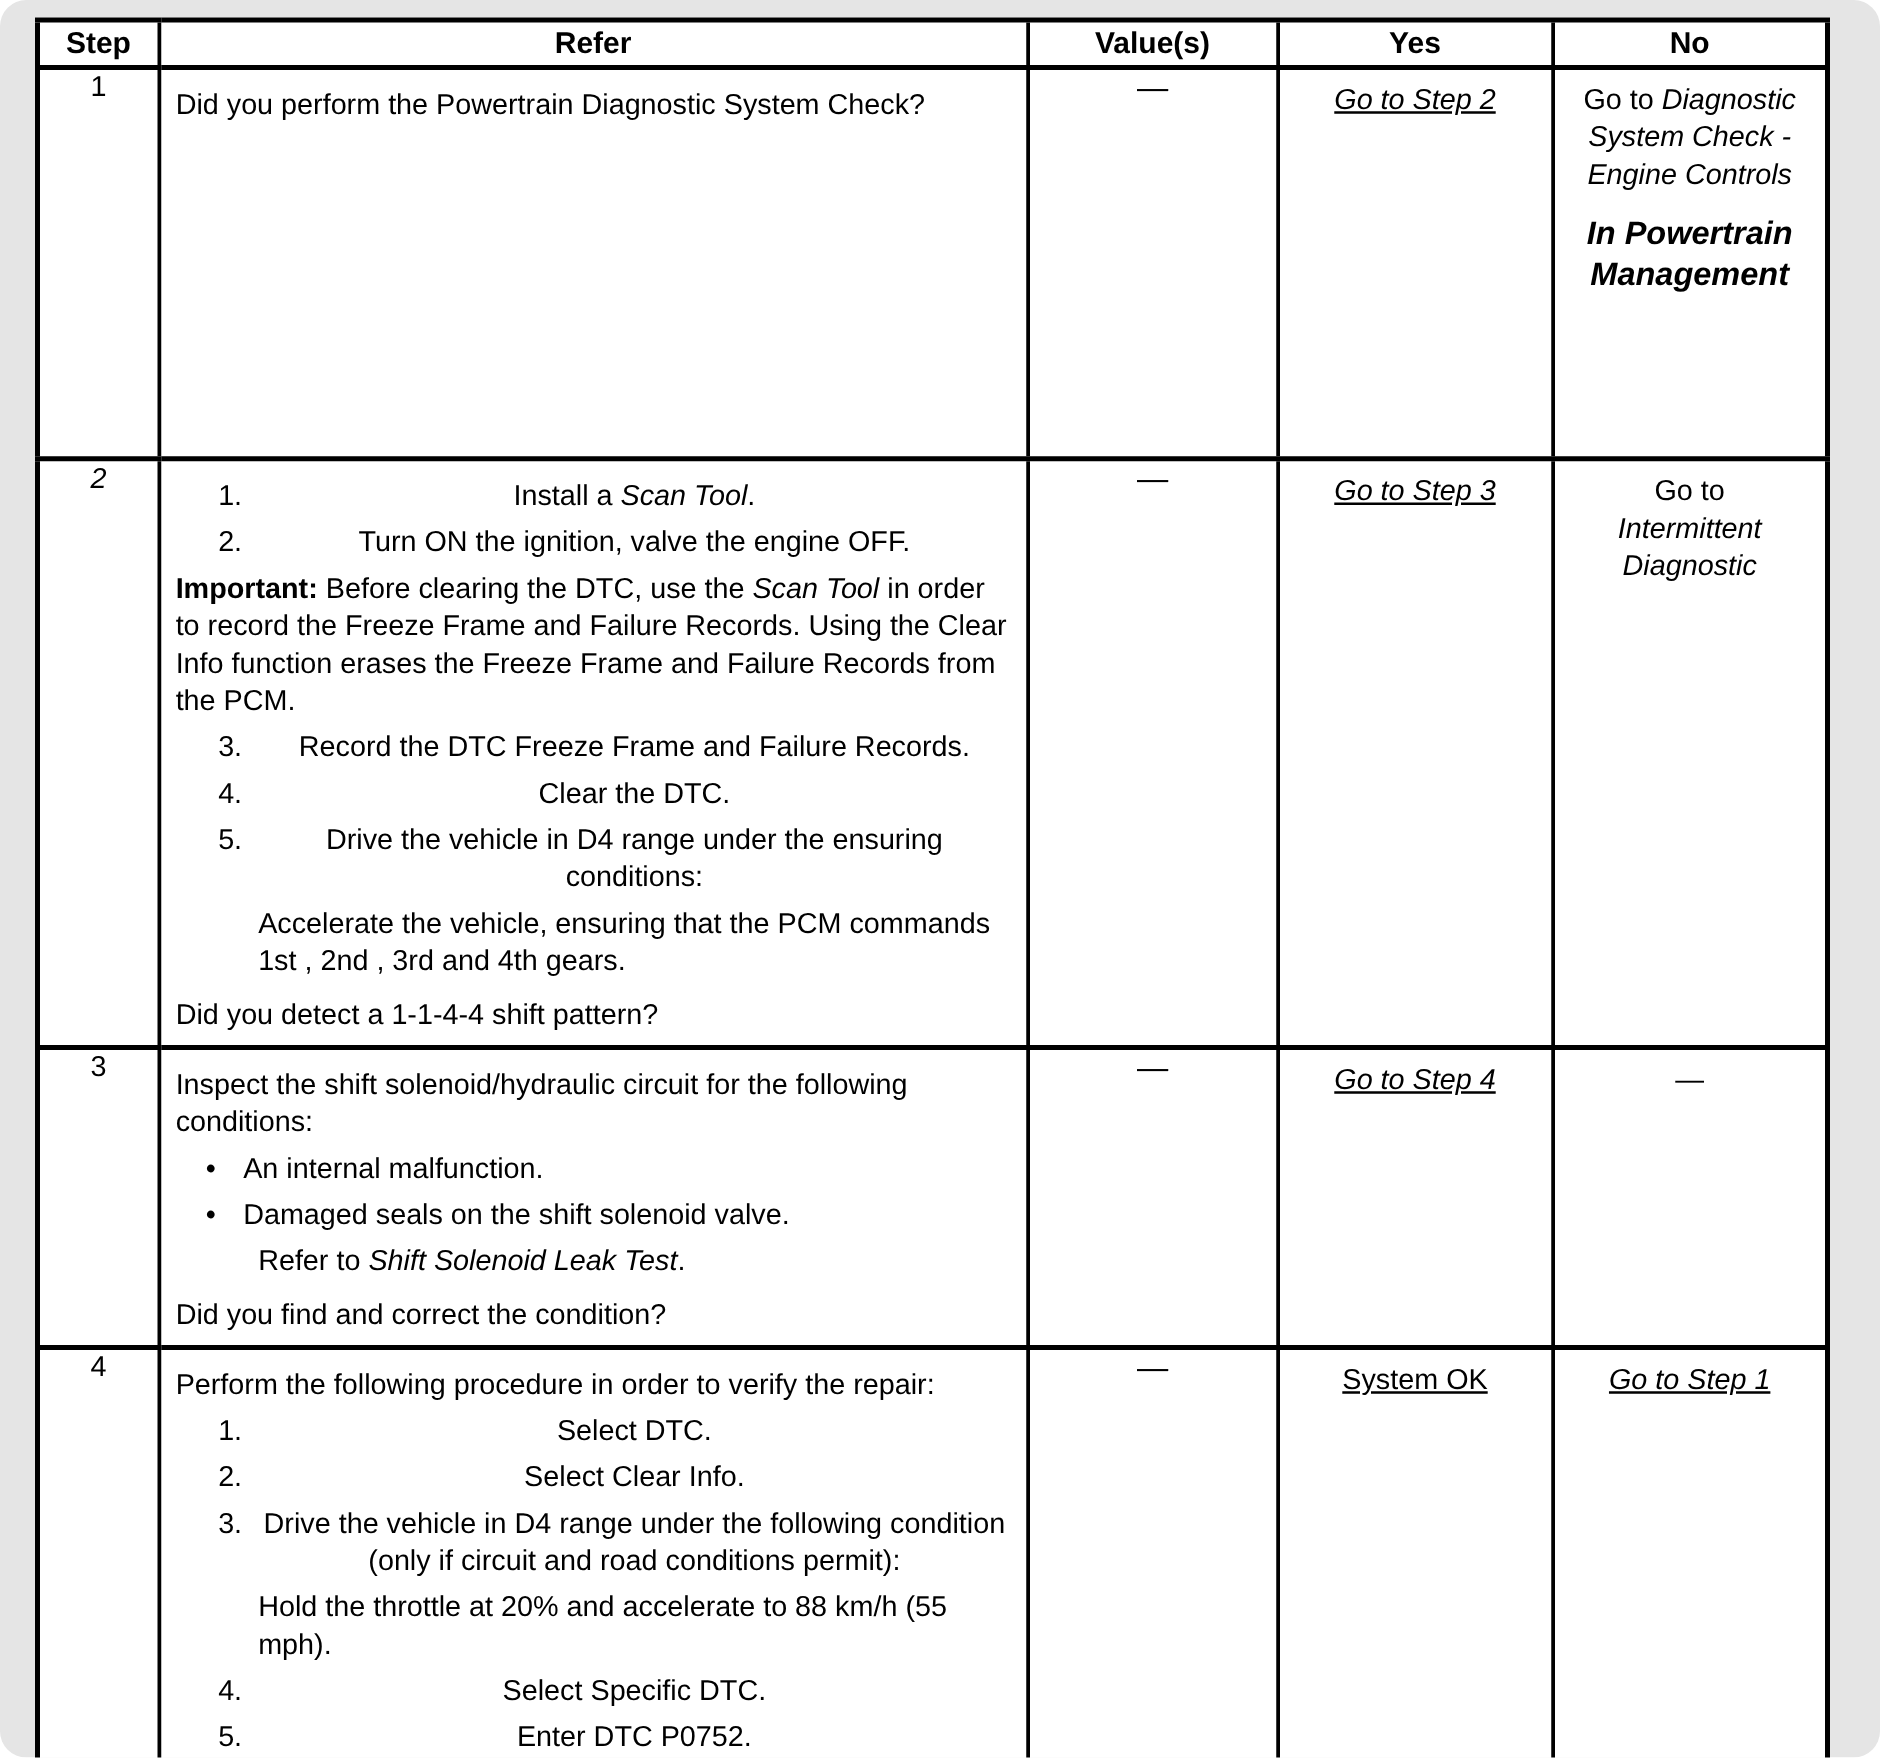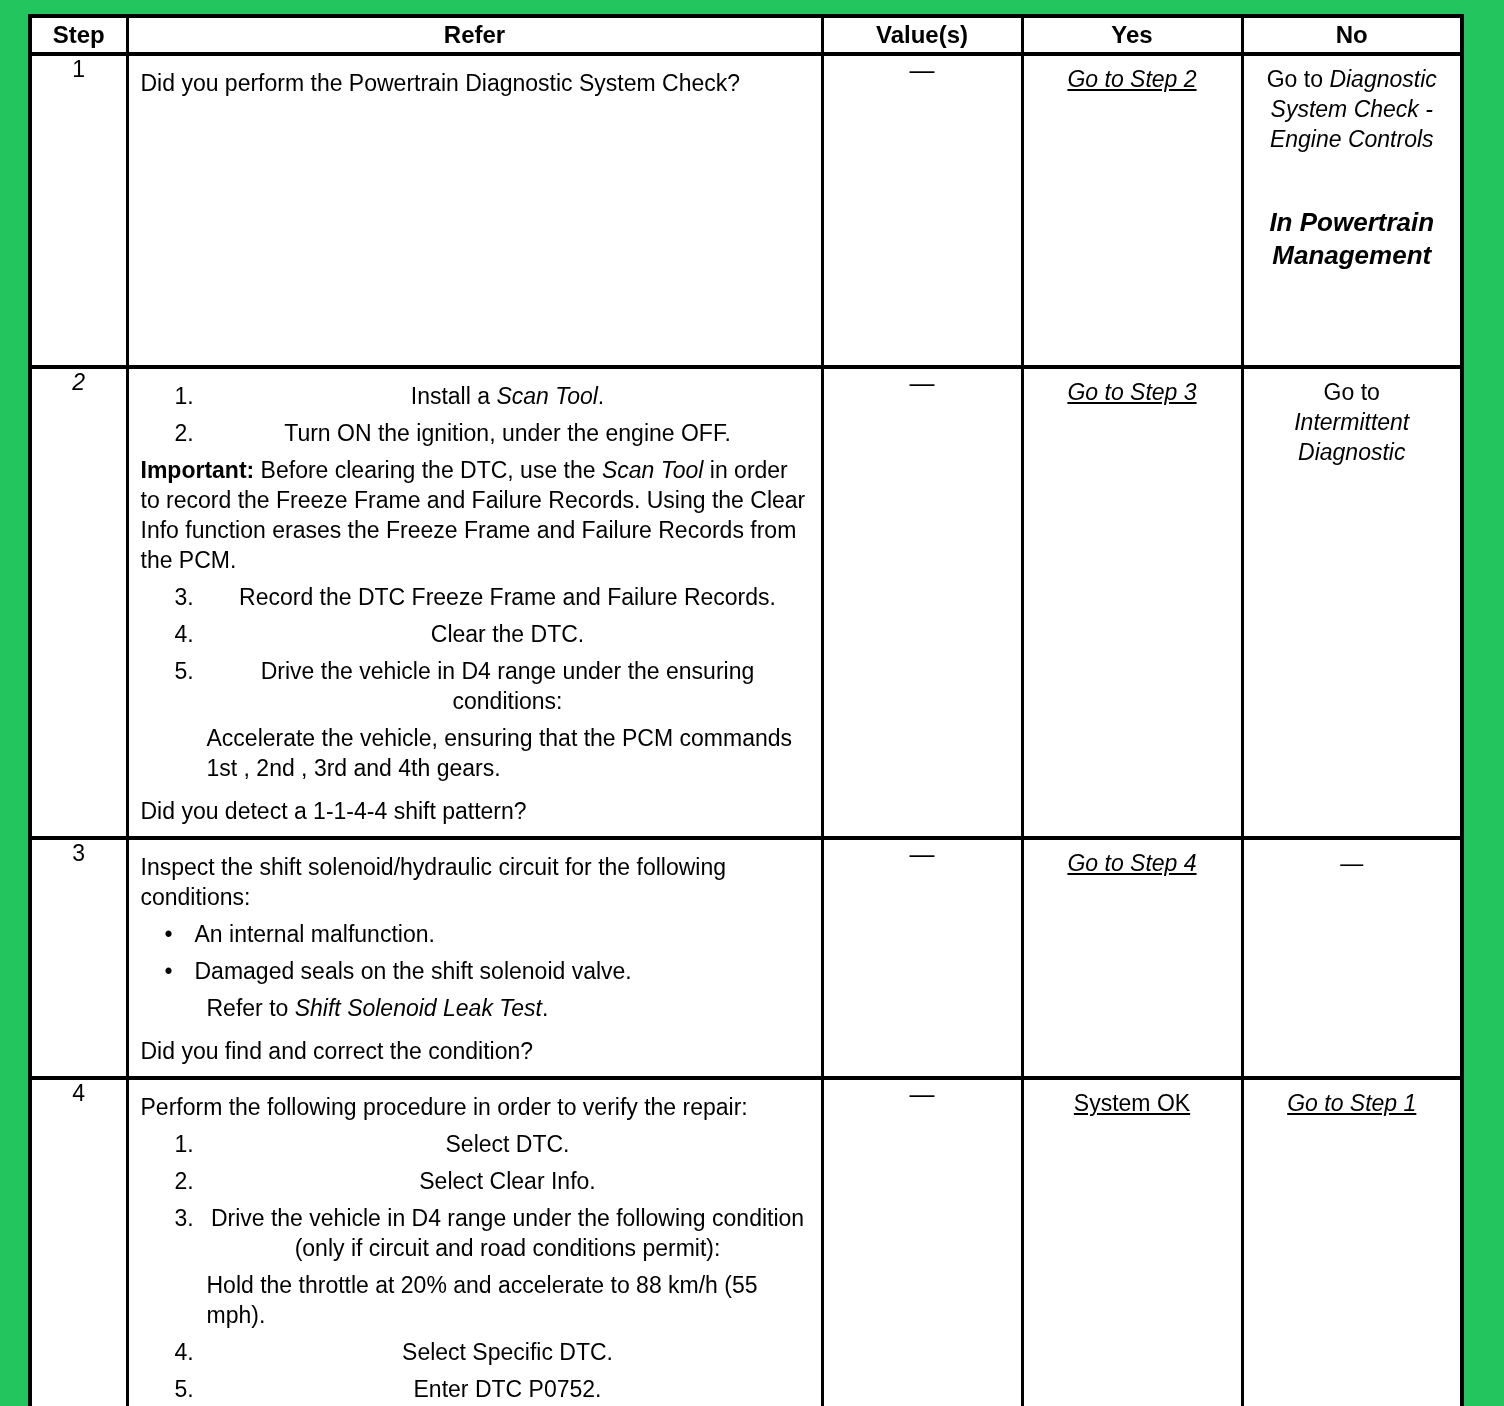--- a/index.html
+++ b/index.html
@@ -1,21 +1,22 @@
 <!DOCTYPE html>
 <html><head>
 <meta charset="utf-8">
 <style>
   html,body{margin:0;padding:0;background:#fff;}
   #page{
     position:relative;
     width:1504px;height:1406px;
-    background:#22c55e;
+    background:#e5e5e5;
     font-family:"Liberation Sans","DejaVu Sans",sans-serif;
     color:#000;
+    border-radius:21px;
   }
   table.diag{
     position:absolute;left:28px;top:14px;
     width:1432px;
     border-collapse:collapse;
     table-layout:fixed;
     border:4px solid #000;
     background:#fff;
   }
   col.c-step{width:97px;}
@@ -53,21 +54,21 @@
   .blk-num .num{flex:none;width:32px;}
   .blk-num .txt{flex:1;text-align:center;}
   .blk-bullet{display:flex;padding-left:24px;}
   .blk-bullet .bullet{flex:none;width:30px;}
   .blk-bullet .txt{flex:1;}
   .blk-sub{padding-left:66px;}
   .blk-question{margin-top:auto;padding-top:6px;}
   
   td.value-cell .cellwrap{justify-content:center;align-items:center;font-size:25px;}
   .rcell{font-size:23px;line-height:30px;text-align:center;padding:8px 8px;}
-  .rcell.valign-top{justify-content:center;gap:36px;}
+  .rcell.valign-top{justify-content:center;}
   .rcell.valign-middle{justify-content:center;}
   .rcell.valign-bottom{justify-content:flex-end;text-decoration:underline;}
   .no-block.gap{margin-top:16px;}
   .no-block.big{font-size:26px;line-height:33px;}
   .i{font-style:italic;}
   .b{font-weight:bold;}
 </style>
 </head>
 <body>
 
@@ -125,21 +126,21 @@
             </div>
           </td>
           <td class="action-cell">
             <div class="cellwrap">
               <div class="blk blk-num">
                 <span class="num">1.</span>
                 <div class="txt"><span>Install a </span><span class="i">Scan Tool</span><span>.</span></div>
               </div>
               <div class="blk blk-num">
                 <span class="num">2.</span>
-                <div class="txt"><span>Turn ON the ignition, under the engine OFF.</span></div>
+                <div class="txt"><span>Turn ON the ignition, valve the engine OFF.</span></div>
               </div>
               <div class="blk blk-para"><span class="b">Important:</span><span> Before clearing the DTC, use the </span><span class="i">Scan Tool</span><span> in order to record the Freeze Frame and Failure Records. Using the Clear Info function erases the Freeze Frame and Failure Records from the PCM.</span></div>
               <div class="blk blk-num">
                 <span class="num">3.</span>
                 <div class="txt"><span>Record the DTC Freeze Frame and Failure Records.</span></div>
               </div>
               <div class="blk blk-num">
                 <span class="num">4.</span>
                 <div class="txt"><span>Clear the DTC.</span></div>
               </div>

